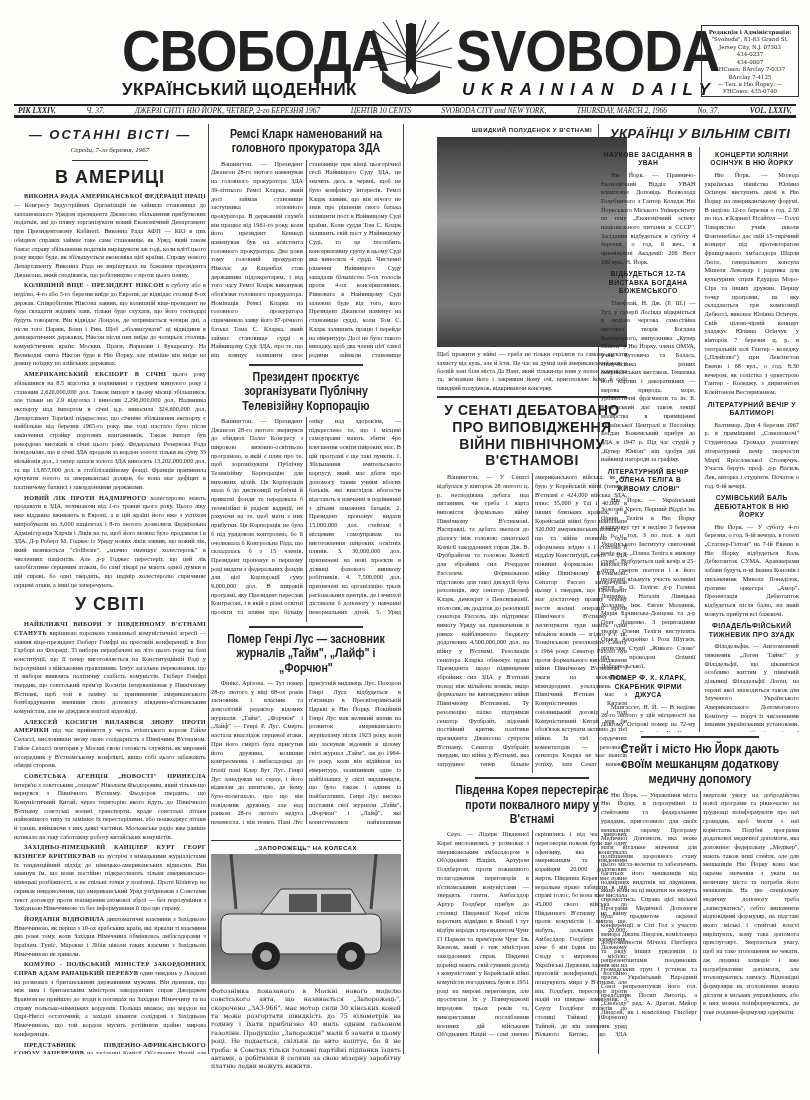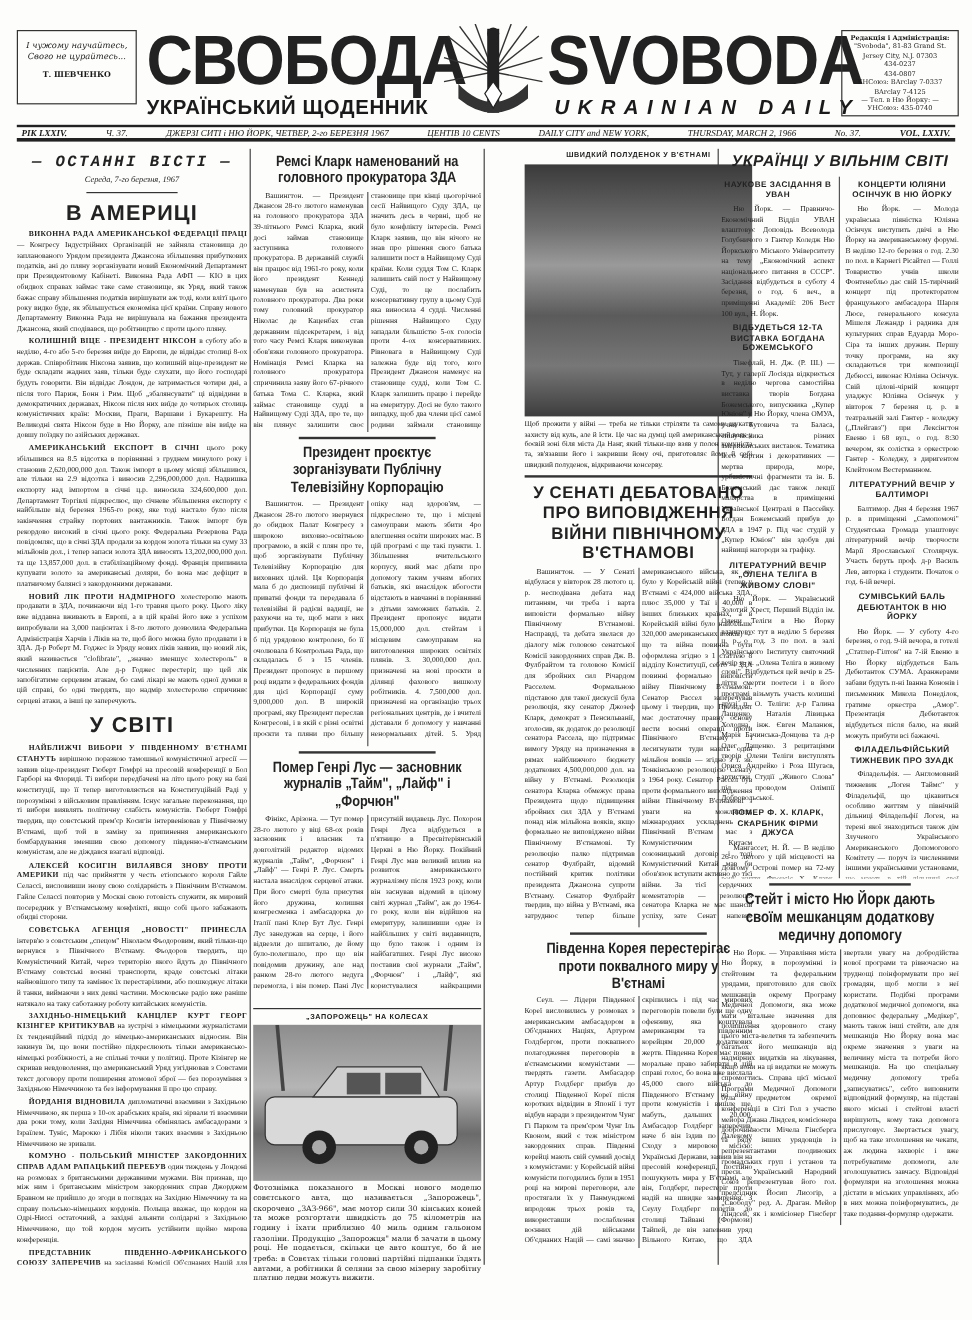--- a/index.html
+++ b/index.html
@@ -15,21 +15,21 @@
   .emblem{position:absolute;left:368px;top:20px;width:86px;height:80px;}
   .addr{position:absolute;left:701px;top:25px;width:98px;height:72px;border:1px solid #333;font-size:5.5px;text-align:center;line-height:1.35;padding-top:3px;box-sizing:border-box;}
   .dateline{position:absolute;left:14px;top:104px;width:782px;height:14px;border-top:2px solid #222;border-bottom:3px solid #222;font-family:"Liberation Serif",serif;font-size:7.5px;display:flex;justify-content:space-between;align-items:center;padding:0 4px;box-sizing:border-box;font-style:italic;}
   
   .col{position:absolute;top:124px;font-family:"Liberation Serif",serif;font-size:6.3px;line-height:1.38;text-align:justify;color:#222;overflow:hidden;}
   .c1{left:14px;width:192px;height:930px;}
   .c2{left:211px;width:190px;height:700px;}
   .c3{left:406px;width:190px;height:930px;margin-left:31px;}
   .c4{left:601px;width:198px;height:930px;}
   .vrule{position:absolute;top:124px;width:1px;background:#444;height:930px;}
-  .kicker{font-family:Liberation Mono, monospace;font-weight:bold;font-style:italic;font-size:13px;text-align:center;letter-spacing:2px;margin:2px 0;}
+  .kicker{font-family:Liberation Sans, sans-serif;font-weight:bold;font-style:italic;font-size:13px;text-align:center;letter-spacing:2px;margin:2px 0;}
   .small-date{font-style:italic;font-size:7px;text-align:center;margin-bottom:4px;}
   .hr{height:1px;background:#333;width:40%;margin:4px auto;}
   .hr2{height:2px;background:#333;width:60%;margin:4px auto;}
   .sec{font-family:"Liberation Sans",sans-serif;font-weight:bold;font-size:18px;text-align:center;letter-spacing:1px;margin:3px 0;}
   .p{margin:0 0 2px 0;text-indent:10px;}
   .lead{font-weight:bold;letter-spacing:0.3px;}
   .hd{font-family:"Liberation Sans",sans-serif;font-weight:bold;font-size:12.5px;text-align:center;line-height:1.15;margin:3px 0 4px 0;transform:scaleX(0.85);}
   .hd-big{font-family:"Liberation Sans",sans-serif;font-weight:bold;font-size:14px;text-align:center;line-height:1.2;margin:4px 0;letter-spacing:0.5px;}
   .twocol{column-count:2;column-gap:6px;column-rule:1px solid #555;}
   .mini-hd{font-family:"Liberation Sans",sans-serif;font-weight:bold;font-size:6.8px;text-align:center;line-height:1.25;margin:4px 0 3px 0;letter-spacing:0.4px;}
@@ -39,25 +39,20 @@
   .photo-car{height:130px;background:linear-gradient(180deg,#8d8d8d 0%,#b5b5b5 40%,#6a6a6a 70%,#9c9c9c 100%);}
   .cap{font-size:6.2px;line-height:1.35;text-align:justify;margin-top:3px;}
   .ukr-free{font-family:"Liberation Sans",sans-serif;font-weight:bold;font-style:italic;font-size:13px;text-align:center;letter-spacing:0.5px;margin:1px 0 4px;}
   .bottom-car{position:absolute;left:211px;top:836px;width:190px;}
 </style>
 </head>
 <body>
 
 <div class="page">
 
-  <div class="motto">
-    <div>І чужому научайтесь,</div>
-    <div>Свого не цурайтесь...</div>
-    <span class="sig">Т. ШЕВЧЕНКО</span>
-  </div>
 
   <div class="title-uk">СВОБОДА</div>
   <div class="sub-uk">УКРАЇНСЬКИЙ ЩОДЕННИК</div>
 
   <svg class="emblem" viewBox="0 0 86 80">
     <g stroke="#333" stroke-width="1.2">
       <line x1="43" y1="40" x2="5" y2="10"></line>
         <line x1="43" y1="40" x2="15" y2="2"></line>
       <line x1="43" y1="40" x2="28" y2="0"></line>
         <line x1="43" y1="40" x2="58" y2="0"></line>
@@ -87,21 +82,21 @@
     <div>BArclay 7-4125</div>
     <div>— Тел. в Ню Йорку: —</div>
     <div>УНСоюз: 435-0740</div>
   </div>
 
   <div class="dateline">
     <span style="font-weight:bold">РІК LXXIV.</span>
     <span>Ч. 37.</span>
     <span>ДЖЕРЗІ СИТІ і НЮ ЙОРК, ЧЕТВЕР, 2-го БЕРЕЗНЯ 1967</span>
     <span>ЦЕНТІВ 10 CENTS</span>
-    <span>DAILY CITY and NEW YORK,</span>
+    <span>SVOBODA CITY and NEW YORK,</span>
     <span>THURSDAY, MARCH 2, 1966</span>
     <span>No. 37.</span>
     <span style="font-weight:bold">VOL. LXXIV.</span>
   </div>
 
   <div class="vrule" style="left:208px"></div>
   <div class="vrule" style="left:403px"></div>
   <div class="vrule" style="left:598px"></div>
 
   <div class="col c1">

